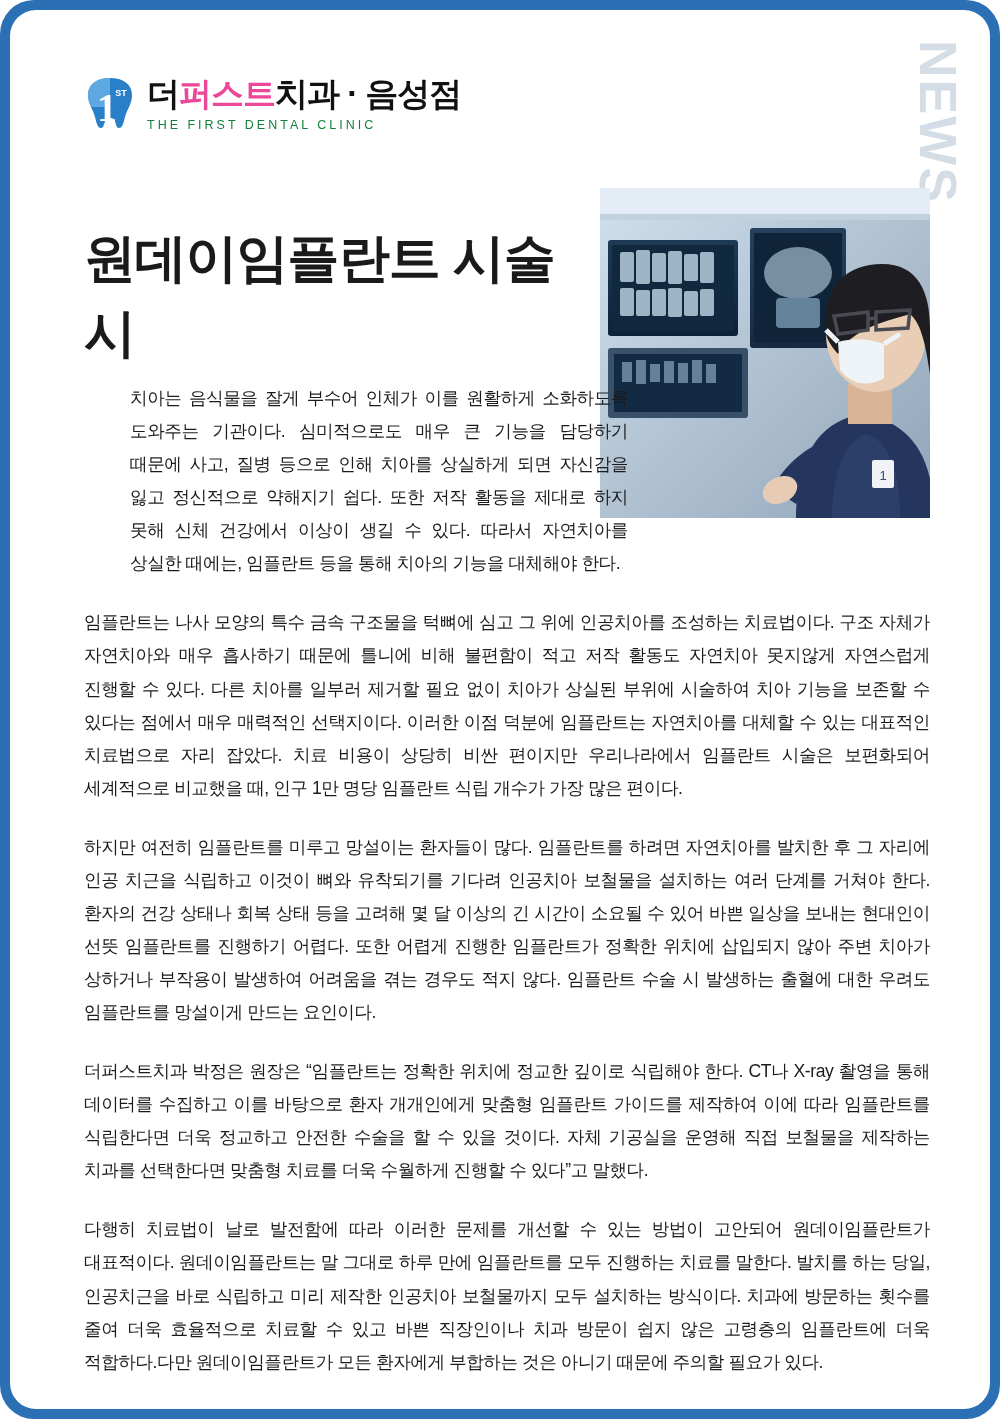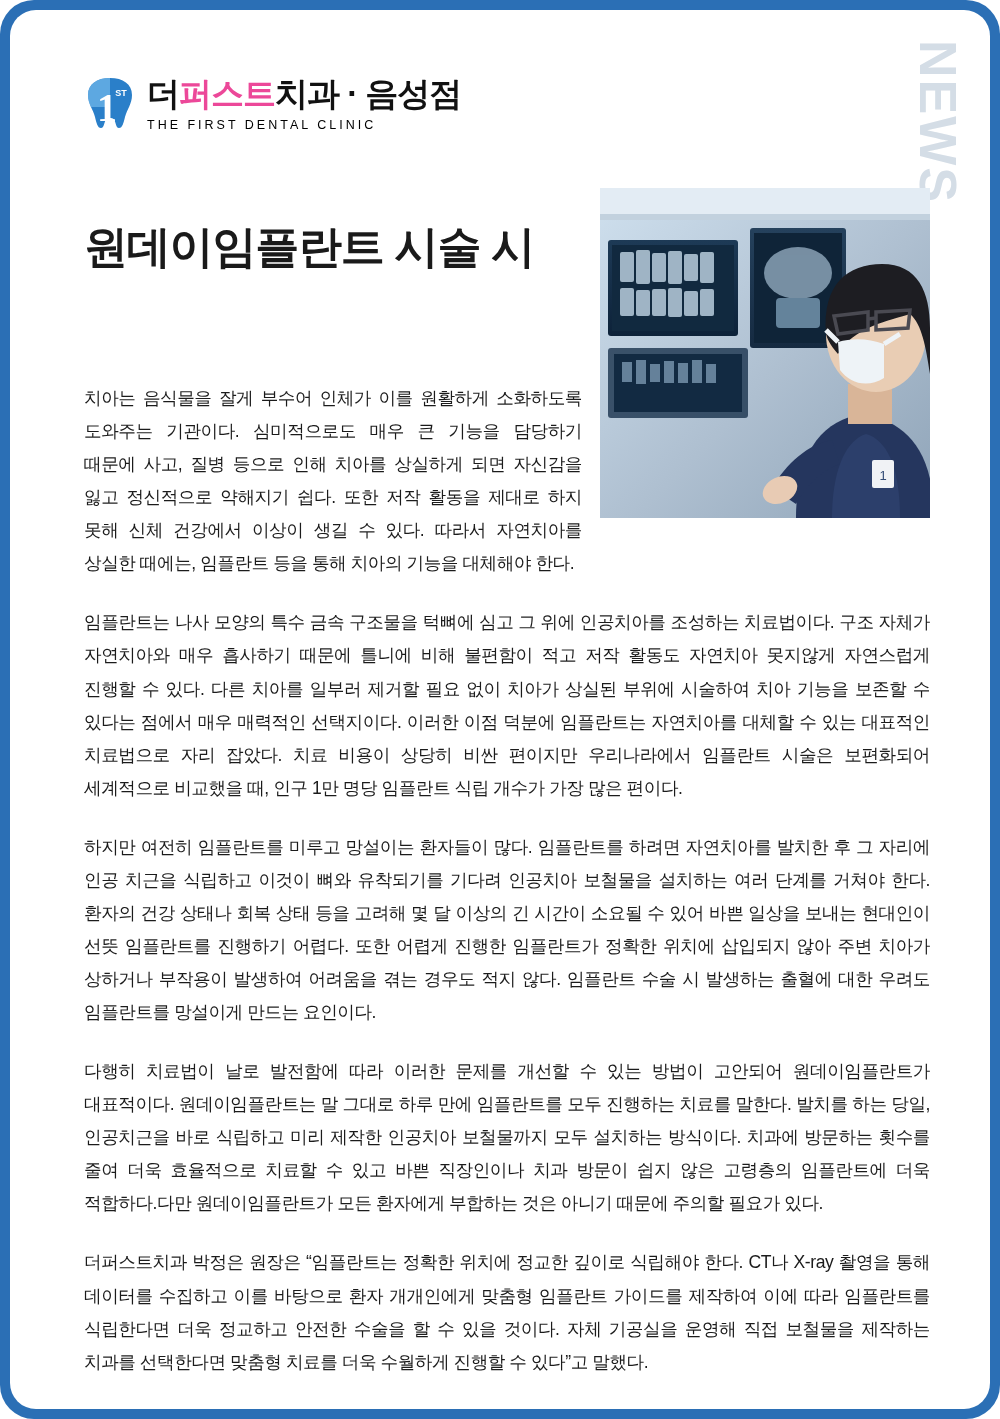--- a/index.html
+++ b/index.html
@@ -59,21 +59,21 @@
     font-weight: bold;
     color: #111111;
     letter-spacing: -1px;
     line-height: 1.1;
     white-space: nowrap;
   }
   .logo-title .blue { color: #ec4899; }
   .logo-sub {
     margin-top: 6px;
     font-size: 12.5px;
-    color: #000000;
+    color: #15803d;
     letter-spacing: 3.0px;
     font-family: "Liberation Sans", sans-serif;
     white-space: nowrap;
   }
   .news-vertical {
     position: absolute;
     right: 26px; top: 30px;
     font-size: 52px;
     font-weight: bold;
     color: #d4dde6;
@@ -82,21 +82,21 @@
     text-orientation: mixed;
     line-height: 1;
     font-family: "Liberation Sans", sans-serif;
   }
 
   
   .headline {
     position: absolute;
     left: 74px; top: 176px;
     width: 500px;
-    font-size: 44px;
+    font-size: 52px;
     font-weight: bold;
     color: #1a1a1a;
     line-height: 1.45;
     letter-spacing: -1.2px;
   }
 
   
   .hero-photo {
     position: absolute;
     right: 60px; top: 178px;
@@ -116,20 +116,21 @@
     font-size: 17.6px;
     line-height: 1.88;
     color: #1b1b1b;
     text-align: justify;
     margin: 0 0 26px 0;
     letter-spacing: -0.45px;
     word-break: keep-all;
   }
   .para.wrap-photo {
     width: 846px;
+    margin-left: 46px;
   }
   .para.wrap-photo::before {
     content: "";
     float: right;
     width: 348px;
     height: 140px;
   }
 </style>
 </head>
 <body>
@@ -242,18 +243,18 @@
 
         <rect x="272" y="272" width="22" height="28" rx="2" fill="#f0f2f5"></rect>
         <text x="283" y="292" font-family="Liberation Sans, sans-serif" font-size="13" fill="#334c75" text-anchor="middle">1</text>
       </svg>
     </div>
 
     <div class="article">
       <p class="para wrap-photo">치아는 음식물을 잘게 부수어 인체가 이를 원활하게 소화하도록 도와주는 기관이다. 심미적으로도 매우 큰 기능을 담당하기 때문에 사고, 질병 등으로 인해 치아를 상실하게 되면 자신감을 잃고 정신적으로 약해지기 쉽다. 또한 저작 활동을 제대로 하지 못해 신체 건강에서 이상이 생길 수 있다. 따라서 자연치아를 상실한 때에는, 임플란트 등을 통해 치아의 기능을 대체해야 한다.</p>
       <p class="para">임플란트는 나사 모양의 특수 금속 구조물을 턱뼈에 심고 그 위에 인공치아를 조성하는 치료법이다. 구조 자체가 자연치아와 매우 흡사하기 때문에 틀니에 비해 불편함이 적고 저작 활동도 자연치아 못지않게 자연스럽게 진행할 수 있다. 다른 치아를 일부러 제거할 필요 없이 치아가 상실된 부위에 시술하여 치아 기능을 보존할 수 있다는 점에서 매우 매력적인 선택지이다. 이러한 이점 덕분에 임플란트는 자연치아를 대체할 수 있는 대표적인 치료법으로 자리 잡았다. 치료 비용이 상당히 비싼 편이지만 우리나라에서 임플란트 시술은 보편화되어 세계적으로 비교했을 때, 인구 1만 명당 임플란트 식립 개수가 가장 많은 편이다.</p>
       <p class="para">하지만 여전히 임플란트를 미루고 망설이는 환자들이 많다. 임플란트를 하려면 자연치아를 발치한 후 그 자리에 인공 치근을 식립하고 이것이 뼈와 유착되기를 기다려 인공치아 보철물을 설치하는 여러 단계를 거쳐야 한다. 환자의 건강 상태나 회복 상태 등을 고려해 몇 달 이상의 긴 시간이 소요될 수 있어 바쁜 일상을 보내는 현대인이 선뜻 임플란트를 진행하기 어렵다. 또한 어렵게 진행한 임플란트가 정확한 위치에 삽입되지 않아 주변 치아가 상하거나 부작용이 발생하여 어려움을 겪는 경우도 적지 않다. 임플란트 수술 시 발생하는 출혈에 대한 우려도 임플란트를 망설이게 만드는 요인이다.</p>
+      <p class="para">더퍼스트치과 박정은 원장은 “임플란트는 정확한 위치에 정교한 깊이로 식립해야 한다. CT나 X-ray 촬영을 통해 데이터를 수집하고 이를 바탕으로 환자 개개인에게 맞춤형 임플란트 가이드를 제작하여 이에 따라 임플란트를 식립한다면 더욱 정교하고 안전한 수술을 할 수 있을 것이다. 자체 기공실을 운영해 직접 보철물을 제작하는 치과를 선택한다면 맞춤형 치료를 더욱 수월하게 진행할 수 있다”고 말했다.</p>
       <p class="para">다행히 치료법이 날로 발전함에 따라 이러한 문제를 개선할 수 있는 방법이 고안되어 원데이임플란트가 대표적이다. 원데이임플란트는 말 그대로 하루 만에 임플란트를 모두 진행하는 치료를 말한다. 발치를 하는 당일, 인공치근을 바로 식립하고 미리 제작한 인공치아 보철물까지 모두 설치하는 방식이다. 치과에 방문하는 횟수를 줄여 더욱 효율적으로 치료할 수 있고 바쁜 직장인이나 치과 방문이 쉽지 않은 고령층의 임플란트에 더욱 적합하다.다만 원데이임플란트가 모든 환자에게 부합하는 것은 아니기 때문에 주의할 필요가 있다.</p>
-      <p class="para">더퍼스트치과 박정은 원장은 “임플란트는 정확한 위치에 정교한 깊이로 식립해야 한다. CT나 X-ray 촬영을 통해 데이터를 수집하고 이를 바탕으로 환자 개개인에게 맞춤형 임플란트 가이드를 제작하여 이에 따라 임플란트를 식립한다면 더욱 정교하고 안전한 수술을 할 수 있을 것이다. 자체 기공실을 운영해 직접 보철물을 제작하는 치과를 선택한다면 맞춤형 치료를 더욱 수월하게 진행할 수 있다”고 말했다.</p>
     </div>
 
   </div>
 </div>
 
 </body></html>

